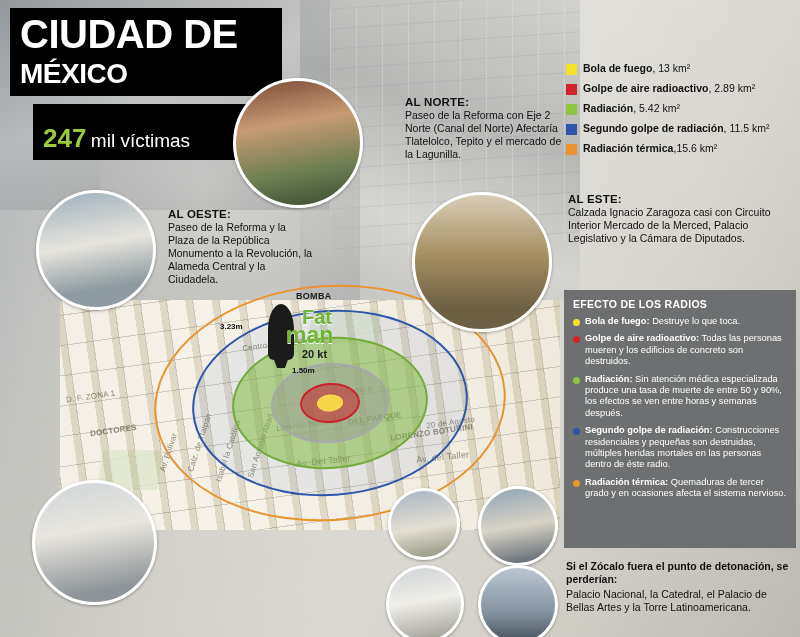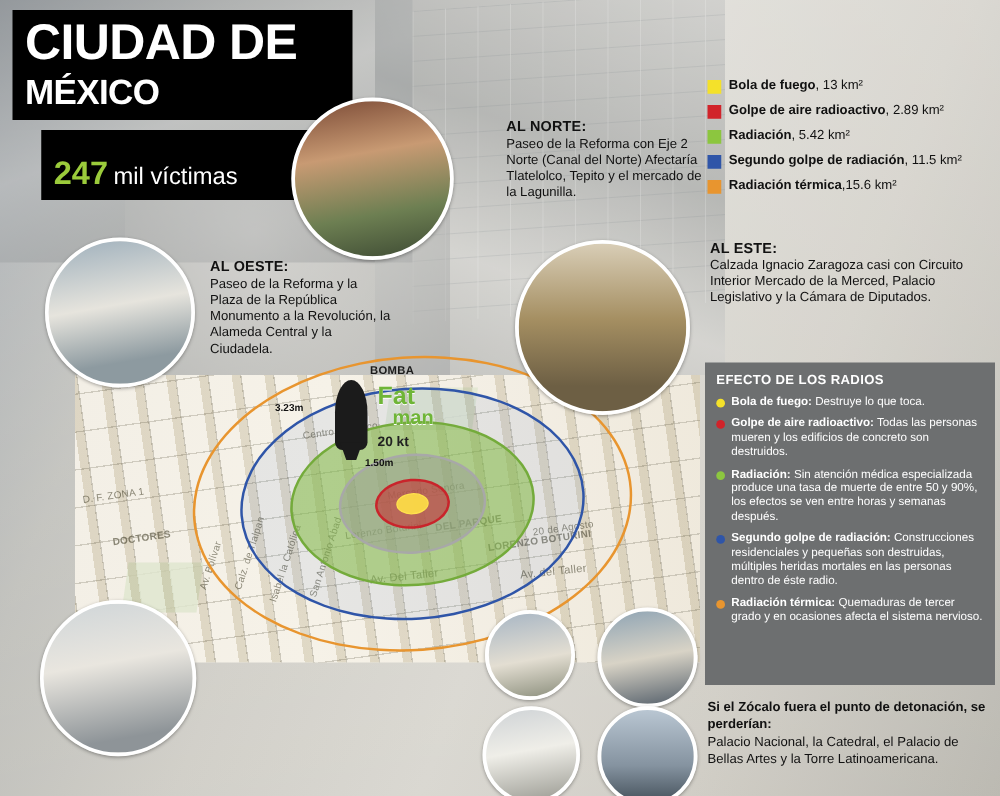--- a/index.html
+++ b/index.html
@@ -95,21 +95,21 @@
   .bombtail {
     position:absolute; left:10px; top:54px; width:18px; height:14px;
     background:#1b1b1b; clip-path: polygon(0 0,100% 0,72% 100%,28% 100%);
   }
   .bomblabel-word1 {
     position:absolute; left:40px; top:8px; font-weight:bold; font-size:20px;
     color:#6fb537; font-family:"Liberation Sans", sans-serif; line-height:18px;
     text-shadow: 0 1px 0 #fff;
   }
   .bomblabel-word2 {
-    position:absolute; left:52px; top:26px; font-weight:bold; font-size:16px;
+    position:absolute; left:24px; top:26px; font-weight:bold; font-size:23px;
     color:#6fb537; line-height:18px; text-shadow: 0 1px 0 #fff;
   }
   .bombtitle {
     position:absolute; left:34px; top:-9px; font-size:9px; font-weight:bold; color:#1b1b1b;
     letter-spacing:.3px;
   }
   .kt {
     position:absolute; left:40px; top:48px; font-size:11px; font-weight:bold; color:#222;
   }
   .dimH { position:absolute; left:-42px; top:22px; font-size:8px; font-weight:bold; color:#111; }

